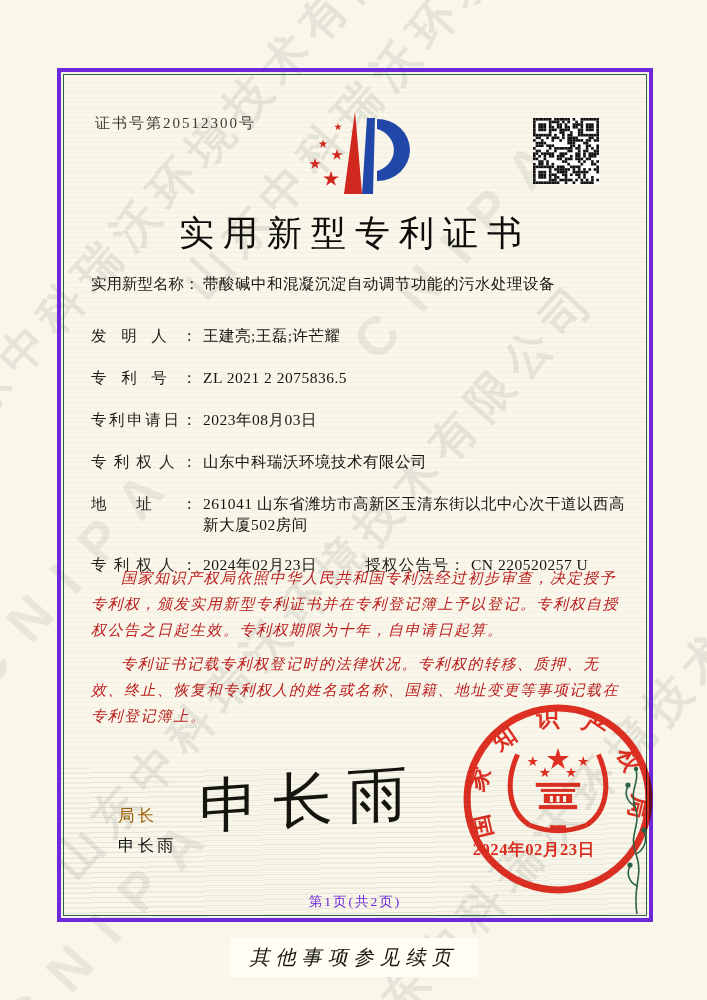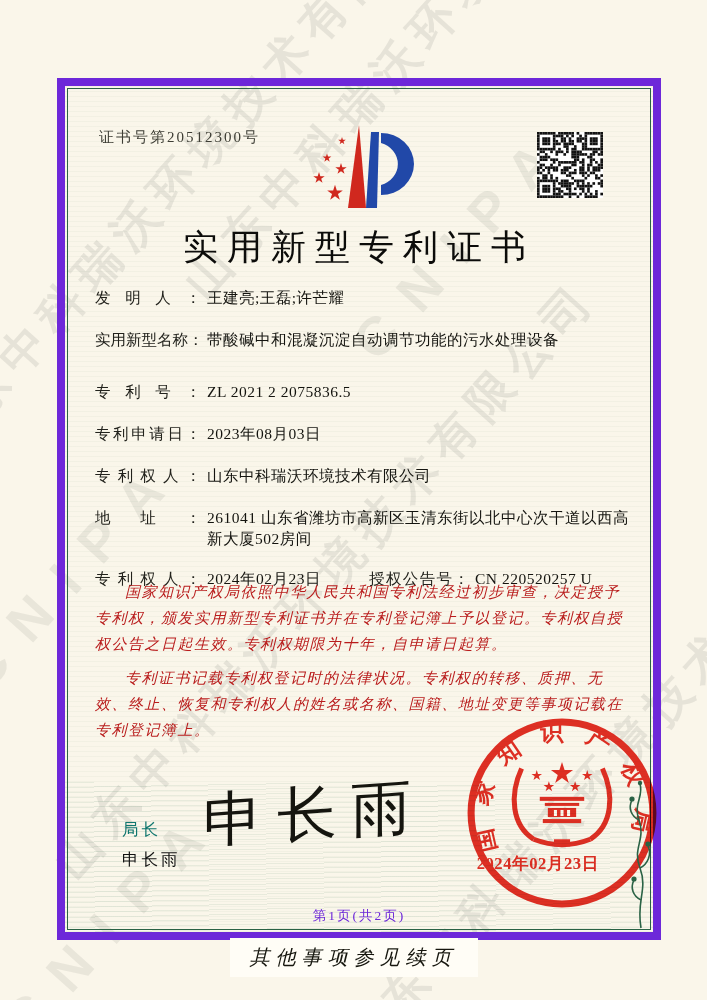--- a/index.html
+++ b/index.html
@@ -5,22 +5,22 @@
   html,body{margin:0;padding:0;background:#e8e8e2;}
   .page{position:relative;width:707px;height:1000px;background:#faf6ea;overflow:hidden;
         font-family:"Liberation Serif","DejaVu Serif",serif;color:#1c1c16;}
   
   .wm-layer{position:absolute;inset:0;z-index:0;pointer-events:none;}
   .wm{position:absolute;white-space:nowrap;font-family:"Liberation Sans","DejaVu Sans",sans-serif;
       font-weight:700;color:rgba(122,122,114,0.15);transform-origin:left top;transform:rotate(-48deg);}
   .wm-cn{font-size:46px;letter-spacing:10px;}
   .wm-en{font-size:54px;letter-spacing:26px;color:rgba(122,122,114,0.13);}
   
-  .frame{position:absolute;left:57px;top:78px;width:588px;height:846px;z-index:1;
-         border:8px solid #6d28d9;}
+  .frame{position:absolute;left:57px;top:68px;width:588px;height:846px;z-index:1;
+         border:4px solid #6d28d9;}
   .frame-inner{position:absolute;inset:2px;border:1px solid #2a6245;pointer-events:none;}
   .pattern{position:absolute;inset:0;background:repeating-linear-gradient(180deg,rgba(74,128,94,0.045) 0 1px,transparent 1px 5px);pointer-events:none;}
   .wave-band{position:absolute;left:0;right:0;bottom:0;height:150px;
          background:repeating-linear-gradient(179deg,rgba(74,128,94,0.10) 0 1px,transparent 1px 5px);pointer-events:none;}
   
   .cert-no{position:absolute;left:34px;top:42px;font-size:15px;letter-spacing:2px;color:#3d3d34;}
   .logo{position:absolute;left:212px;top:28px;width:152px;height:108px;}
   .qr{position:absolute;right:50px;top:46px;width:66px;height:66px;background:#fff;}
   .title{position:absolute;left:0;right:0;top:138px;text-align:center;font-size:35px;font-weight:400;
          letter-spacing:9px;color:#0c0c0a;margin:0;}
@@ -32,21 +32,21 @@
   .flabel{display:inline-block;width:106px;text-align:justify;text-align-last:justify;color:#22221c;vertical-align:top;}
   .fvalue{display:inline-block;margin-left:6px;color:#14140f;letter-spacing:0.5px;vertical-align:top;
           white-space:normal;max-width:424px;}
   .grant2{margin-left:48px;}
   .grant2 .flabel{width:100px;}
   
   .bodytext{position:absolute;left:30px;right:26px;top:494px;font-style:italic;font-size:15px;
             line-height:1.72;letter-spacing:1.5px;color:#b91c1c;}
   .bodytext p{margin:0 0 9px 0;text-indent:2em;}
   
-  .director-label{position:absolute;left:57px;top:733px;font-size:16.5px;letter-spacing:3px;color:#0f766e;}
+  .director-label{position:absolute;left:57px;top:733px;font-size:16.5px;letter-spacing:3px;color:#a16207;}
   .director-name{position:absolute;left:57px;top:763px;font-size:16.5px;letter-spacing:3px;color:#111;}
   .signature{position:absolute;left:138px;top:688px;font-size:60px;font-weight:500;color:#15150f;
              letter-spacing:14px;transform:rotate(-4deg) skewX(-4deg);white-space:nowrap;}
   .seal{position:absolute;left:398px;top:628px;width:198px;height:198px;opacity:0.95;mix-blend-mode:multiply;}
   .ornament{position:absolute;right:-3px;bottom:2px;width:30px;height:150px;}
   
   .page-num{position:absolute;left:0;right:0;bottom:7px;text-align:center;font-size:13.5px;
             letter-spacing:2px;color:#6d28d9;}
   .continuation-wrap{position:absolute;left:0;right:0;top:938px;text-align:center;z-index:1;}
   .continuation{display:inline-block;background:#fffdf6;padding:6px 20px;font-style:italic;
@@ -440,25 +440,25 @@
           <rect x="50.16" y="63.36" width="2.64" height="2.64"></rect>
           <rect x="52.80" y="63.36" width="2.64" height="2.64"></rect>
           <rect x="55.44" y="63.36" width="2.64" height="2.64"></rect>
           <rect x="58.08" y="63.36" width="2.64" height="2.64"></rect>
         </g>
     </svg>
 
     <h1 class="title">实用新型专利证书</h1>
 
     <div class="fields">
+      <div class="row row-name">
+        <span class="flabel">实用新型名称：</span><span class="fvalue">带酸碱中和混凝沉淀自动调节功能的污水处理设备</span>
+      </div>
       <div class="row">
         <span class="flabel">发明人：</span><span class="fvalue">王建亮;王磊;许芒耀</span>
-      </div>
-      <div class="row row-name">
-        <span class="flabel">实用新型名称：</span><span class="fvalue">带酸碱中和混凝沉淀自动调节功能的污水处理设备</span>
       </div>
       <div class="row">
         <span class="flabel">专利号：</span><span class="fvalue">ZL 2021 2 2075836.5</span>
       </div>
       <div class="row">
         <span class="flabel">专利申请日：</span><span class="fvalue">2023年08月03日</span>
       </div>
       <div class="row">
         <span class="flabel">专利权人：</span><span class="fvalue">山东中科瑞沃环境技术有限公司</span>
       </div>

